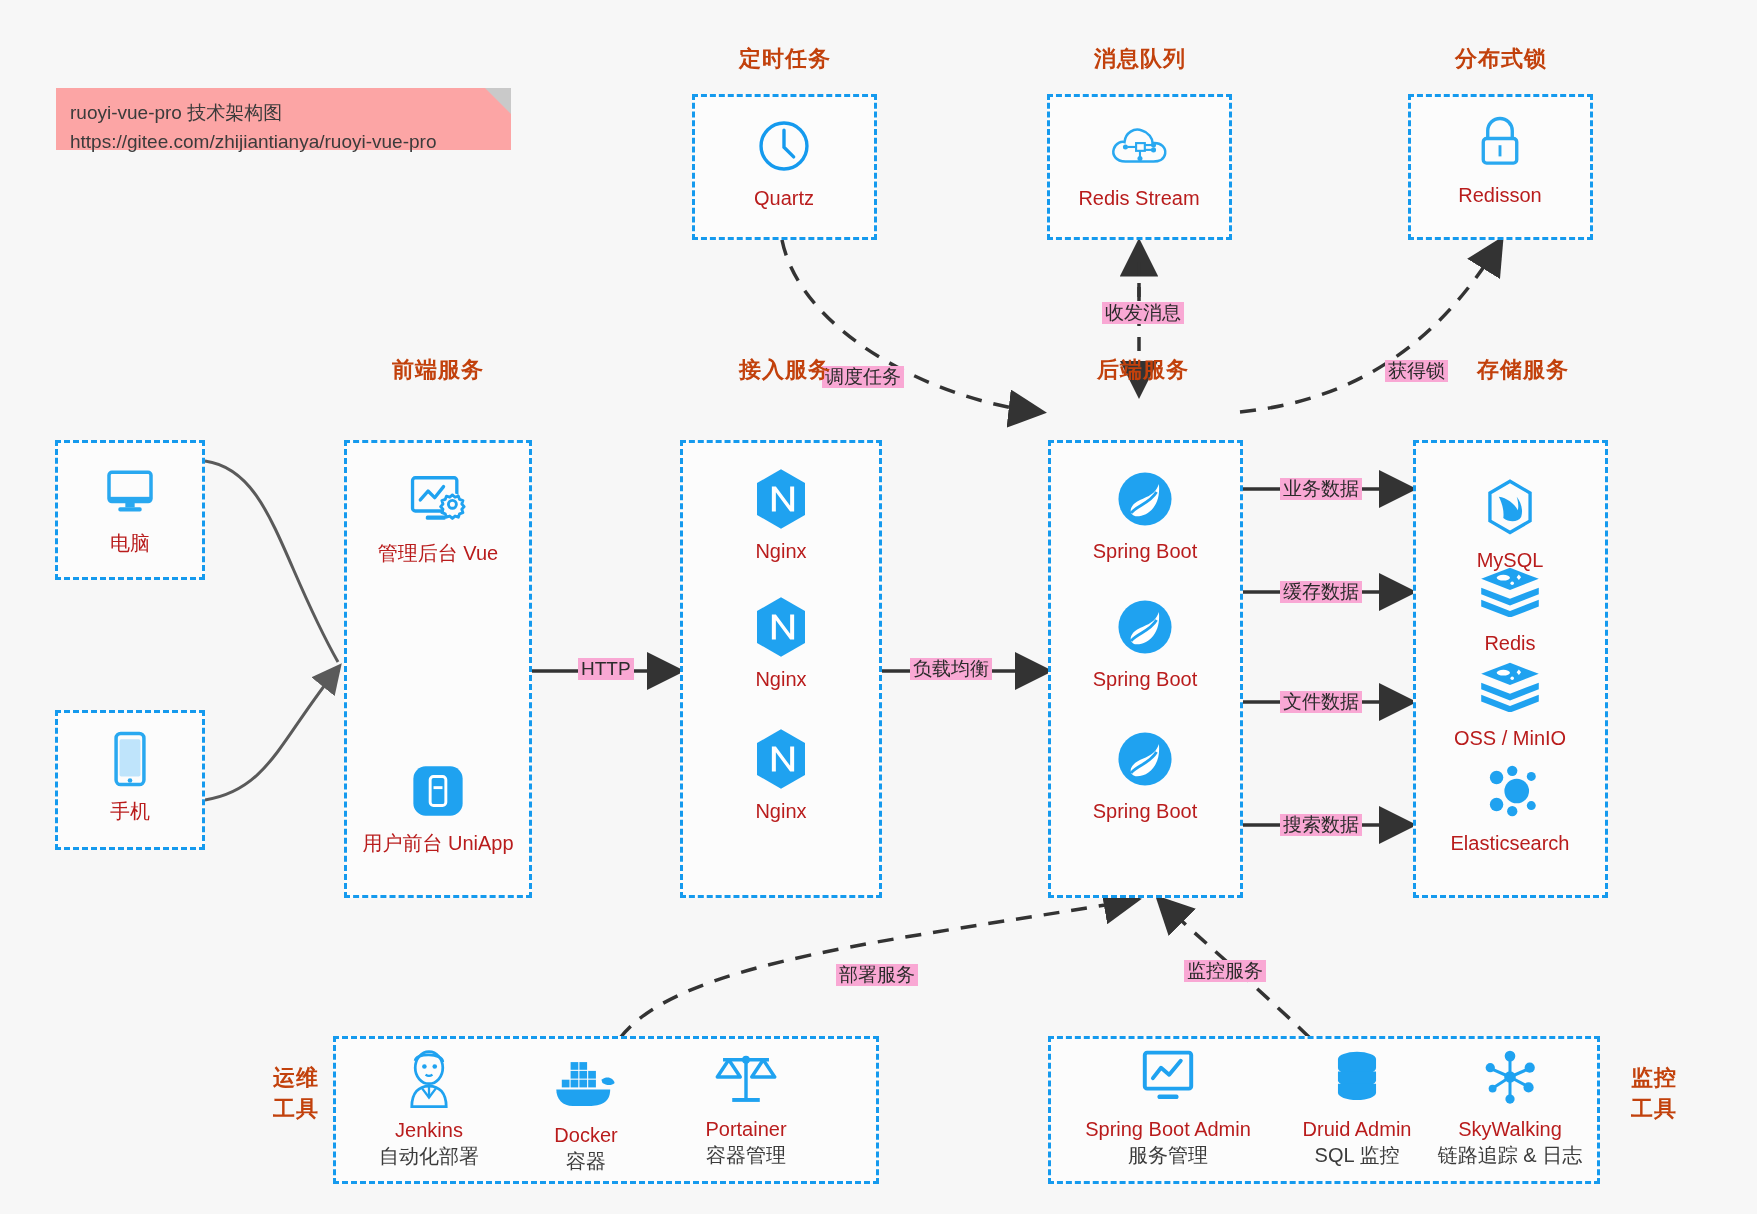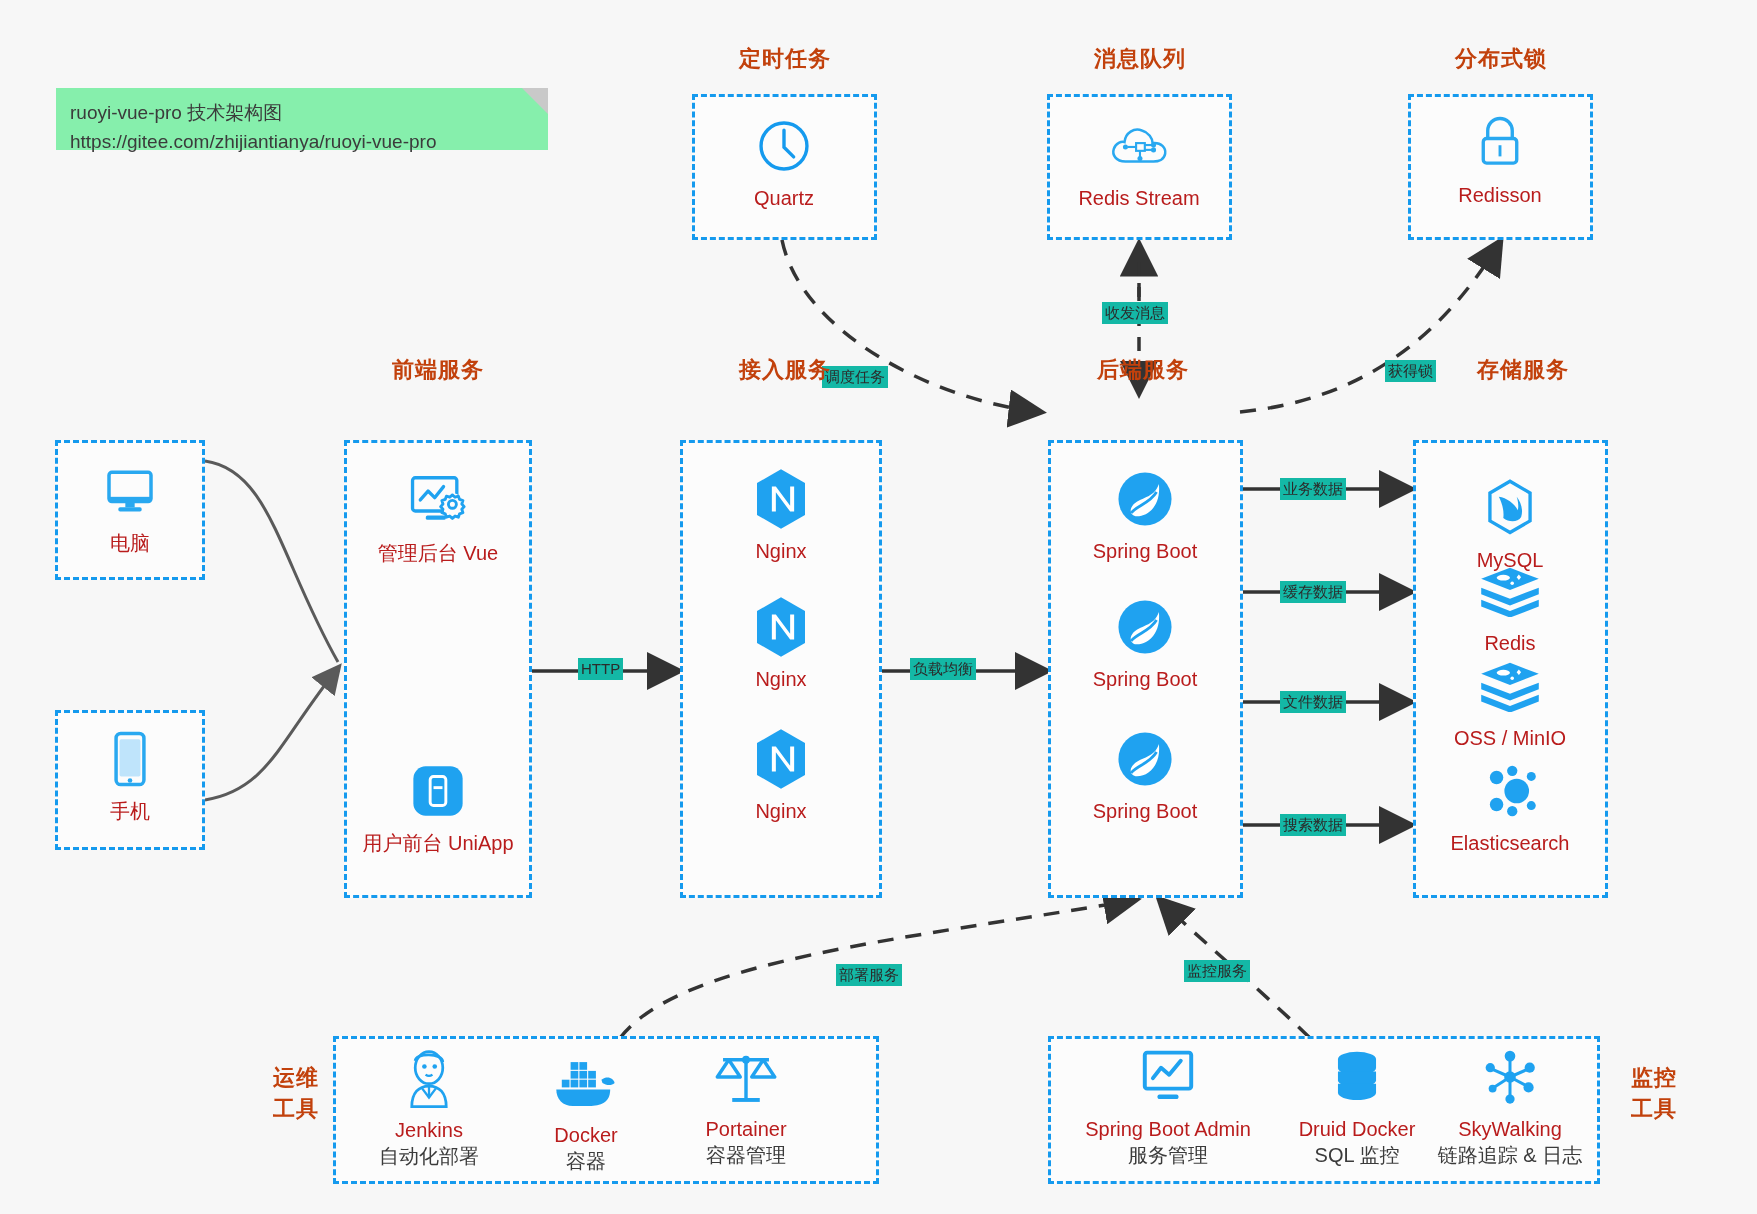--- a/index.html
+++ b/index.html
@@ -8,22 +8,22 @@
     background:#f7f7f7;
     font-family:"Liberation Sans","DejaVu Sans",sans-serif;
     position:relative;overflow:hidden;
     color:#3a3a3a;
   }
   .canvas{position:absolute;left:0;top:0;width:1757px;height:1214px;}
   svg.wires{position:absolute;left:0;top:0;width:1757px;height:1214px;pointer-events:none;}
 
   
   .note{
-    position:absolute;left:56px;top:88px;width:492px;height:62px;
-    background:#86efac;
+    position:absolute;left:56px;top:88px;width:455px;height:62px;
+    background:#fca5a5;
     padding:10px 14px 0 14px;box-sizing:border-box;
     font-size:19px;line-height:29px;color:#3b3b3b;
   }
   .note .fold{
     position:absolute;right:0;top:0;width:0;height:0;
     border-left:26px solid transparent;border-top:26px solid #c9c9c9;
   }
   .note div{white-space:nowrap;}
 
   
@@ -40,21 +40,21 @@
   }
 
   
   .node{position:absolute;text-align:center;width:160px;}
   .node .ico{height:62px;display:flex;align-items:center;justify-content:center;}
   .node .cap{font-size:20px;line-height:26px;color:#b91c1c;margin-top:8px;white-space:nowrap;}
   .node .sub{font-size:20px;line-height:26px;color:#3b3b3b;white-space:nowrap;}
 
   
   .elabel{
-    position:absolute;font-size:15px;color:#2b2b2b;background:#14b8a6;
+    position:absolute;font-size:19px;color:#2b2b2b;background:#f9a8d4;
     padding:0 3px;white-space:nowrap;line-height:22px;
   }
 </style>
 </head>
 <body>
 
 <div class="canvas">
 
   <div class="note">
     <div class="fold"></div>
@@ -415,21 +415,21 @@
 
   <div class="node" style="left:1267px;top:1046px;width:180px;">
     <div class="ico">
       <svg width="54" height="56" viewBox="0 0 48 50">
         <ellipse cx="24" cy="9" rx="17" ry="6.5" fill="#1fa2f0"></ellipse>
         <path d="M7 9 L7 17 C7 20.6 14.6 23.5 24 23.5 C33.4 23.5 41 20.6 41 17 L41 9" fill="#1fa2f0"></path>
         <path d="M7 20 L7 28 C7 31.6 14.6 34.5 24 34.5 C33.4 34.5 41 31.6 41 28 L41 20" fill="#1fa2f0"></path>
         <path d="M7 31 L7 39 C7 42.6 14.6 45.5 24 45.5 C33.4 45.5 41 42.6 41 39 L41 31" fill="#1fa2f0"></path>
       </svg>
     </div>
-    <div class="cap">Druid Docker</div>
+    <div class="cap">Druid Admin</div>
     <div class="sub">SQL 监控</div>
   </div>
 
   <div class="node" style="left:1415px;top:1046px;width:190px;">
     <div class="ico">
       <svg width="58" height="56" viewBox="0 0 50 48">
         <line x1="25" y1="24" x2="25" y2="7" stroke="#1fa2f0" stroke-width="2.6"></line>
         <line x1="25" y1="24" x2="25" y2="41" stroke="#1fa2f0" stroke-width="2.6"></line>
         <line x1="25" y1="24" x2="9" y2="17" stroke="#1fa2f0" stroke-width="2.6"></line>
         <line x1="25" y1="24" x2="41" y2="17" stroke="#1fa2f0" stroke-width="2.6"></line>

